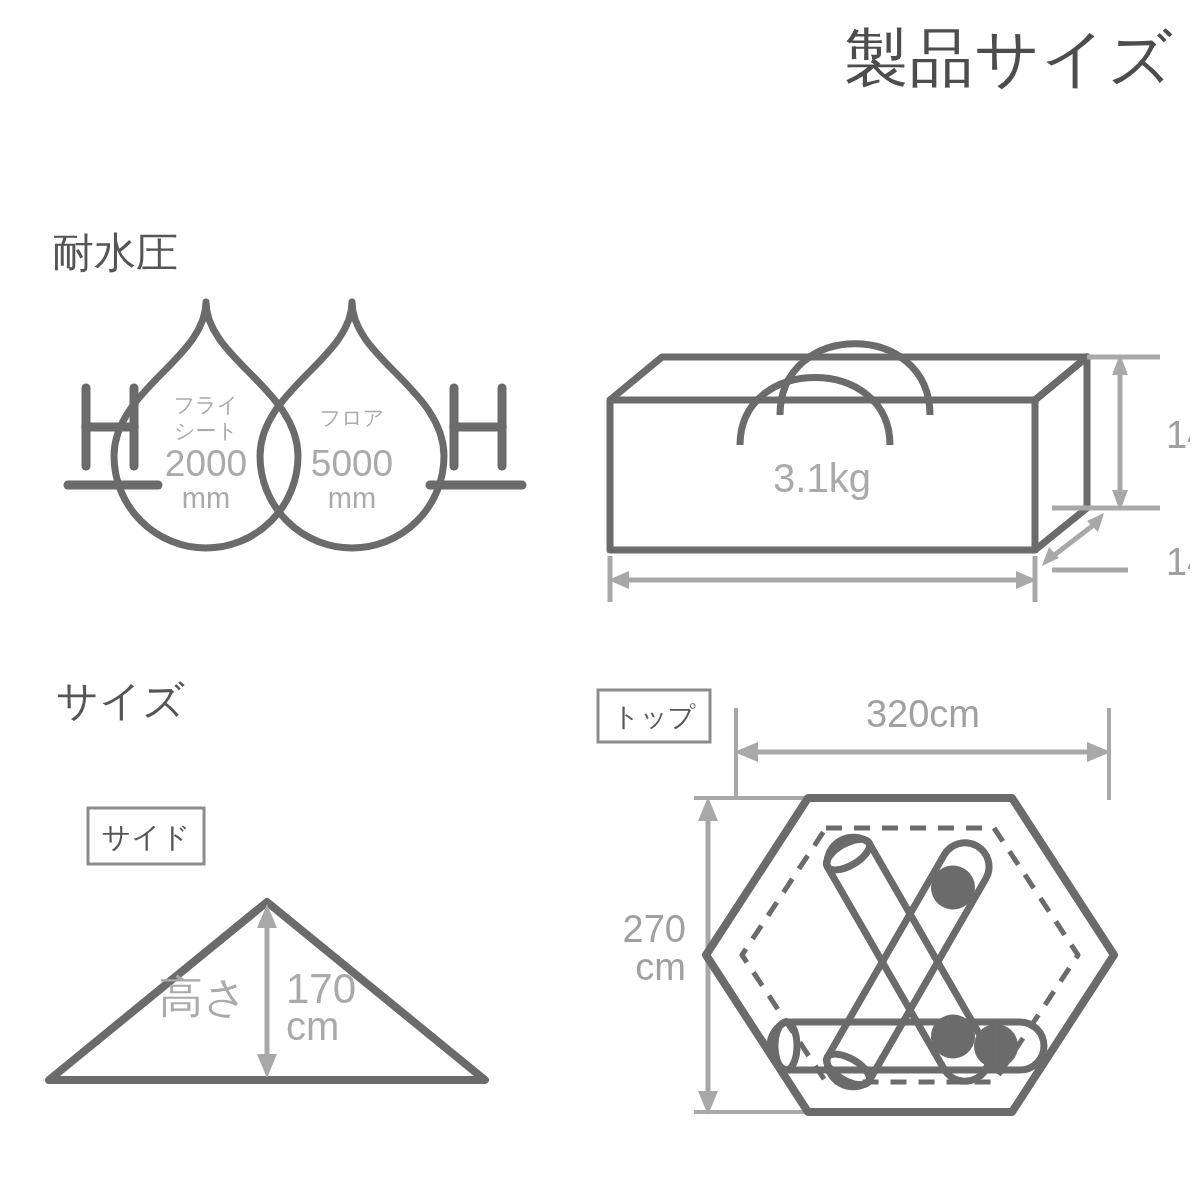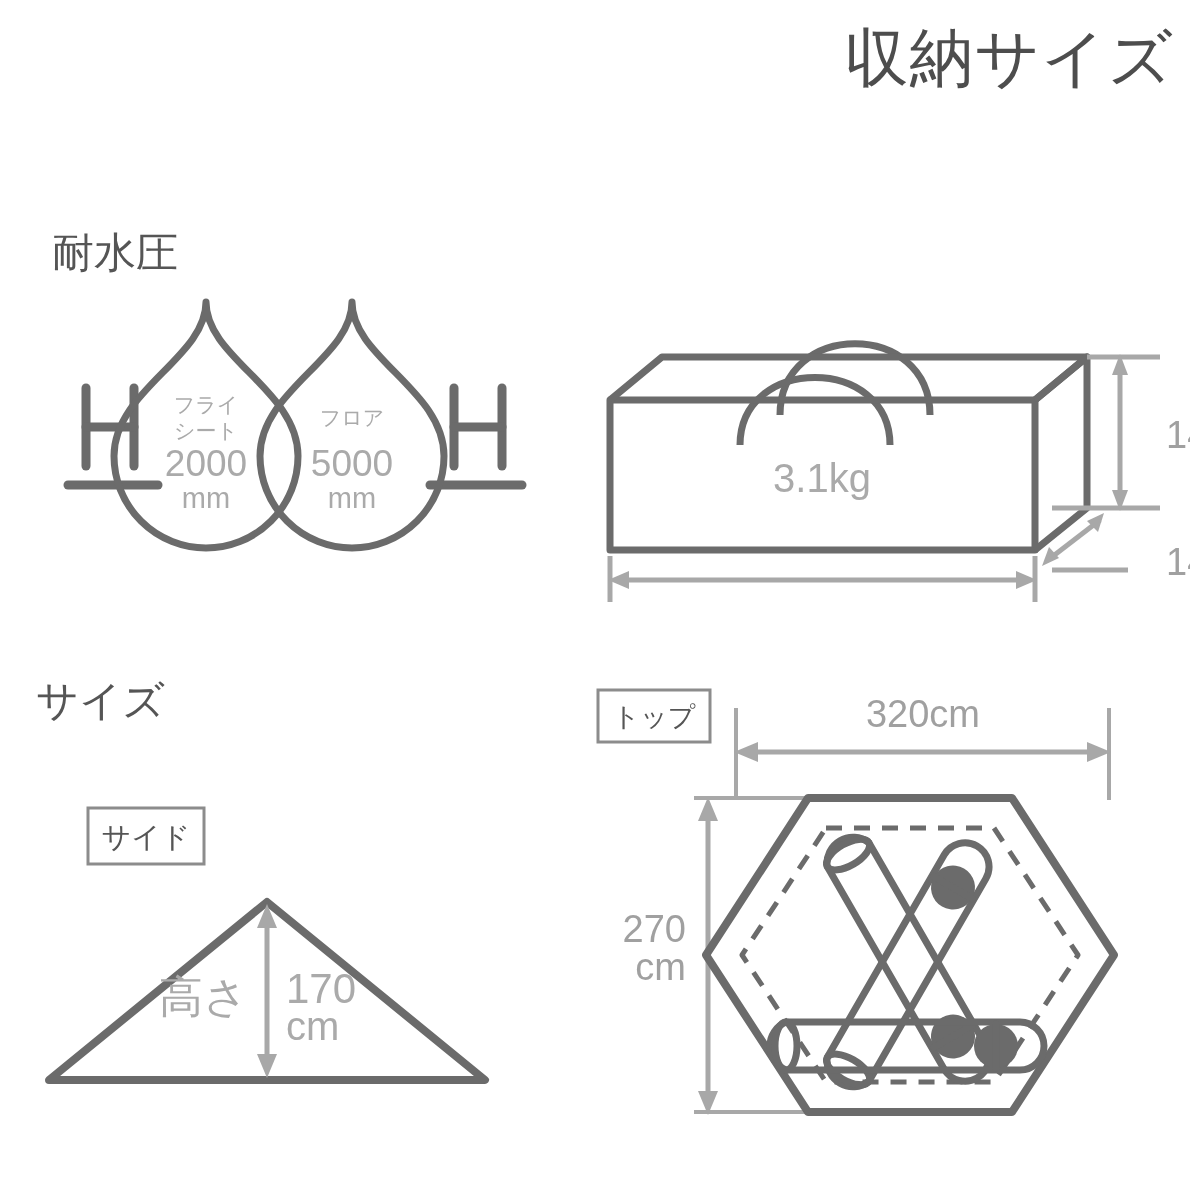--- a/index.html
+++ b/index.html
@@ -30,41 +30,41 @@
   }
   .sec-title {
     position: absolute;
     font-size: 42px;
     color: #555555;
     line-height: 1;
     white-space: nowrap;
   }
   #t-water   { left: 52px;  top: 232px; }
   #t-storage { left: 604px; top: 232px; }
-  #t-size    { left: 36px;  top: 680px; }
+  #t-size    { left: 56px;  top: 680px; }
 
   .svg-block {
     position: absolute;
   }
   #blk-water   { left: 30px;  top: 280px;  width: 530px;  height: 290px; }
   #blk-storage { left: 600px; top: 280px;  width: 590px;  height: 330px; }
   #blk-size    { left: 30px;  top: 790px;  width: 540px;  height: 330px; }
   #blk-top     { left: 590px; top: 680px;  width: 600px;  height: 460px; }
 
   text { font-family: "Liberation Sans", "DejaVu Sans", sans-serif; }
   .dim-text   { fill: #a0a0a0; }
   .inner-text { fill: #aaaaaa; }
   .box-label  { fill: #555555; }
 </style>
 </head>
 <body>
 
 <div id="root">
 
-  <div class="page-title">収納サイズ</div>
+  <div class="page-title">製品サイズ</div>
 
   <div class="sec-title" id="t-water">耐水圧</div>
 
   <svg class="svg-block" id="blk-water" viewBox="0 0 530 290">
     <g fill="none" stroke="#6b6b6b" stroke-width="7" stroke-linecap="round" stroke-linejoin="round">
 
       <g stroke-width="9">
         <line x1="56" y1="108" x2="56" y2="186"></line>
         <line x1="104" y1="108" x2="104" y2="186"></line>
         <line x1="56" y1="147" x2="104" y2="147"></line>

